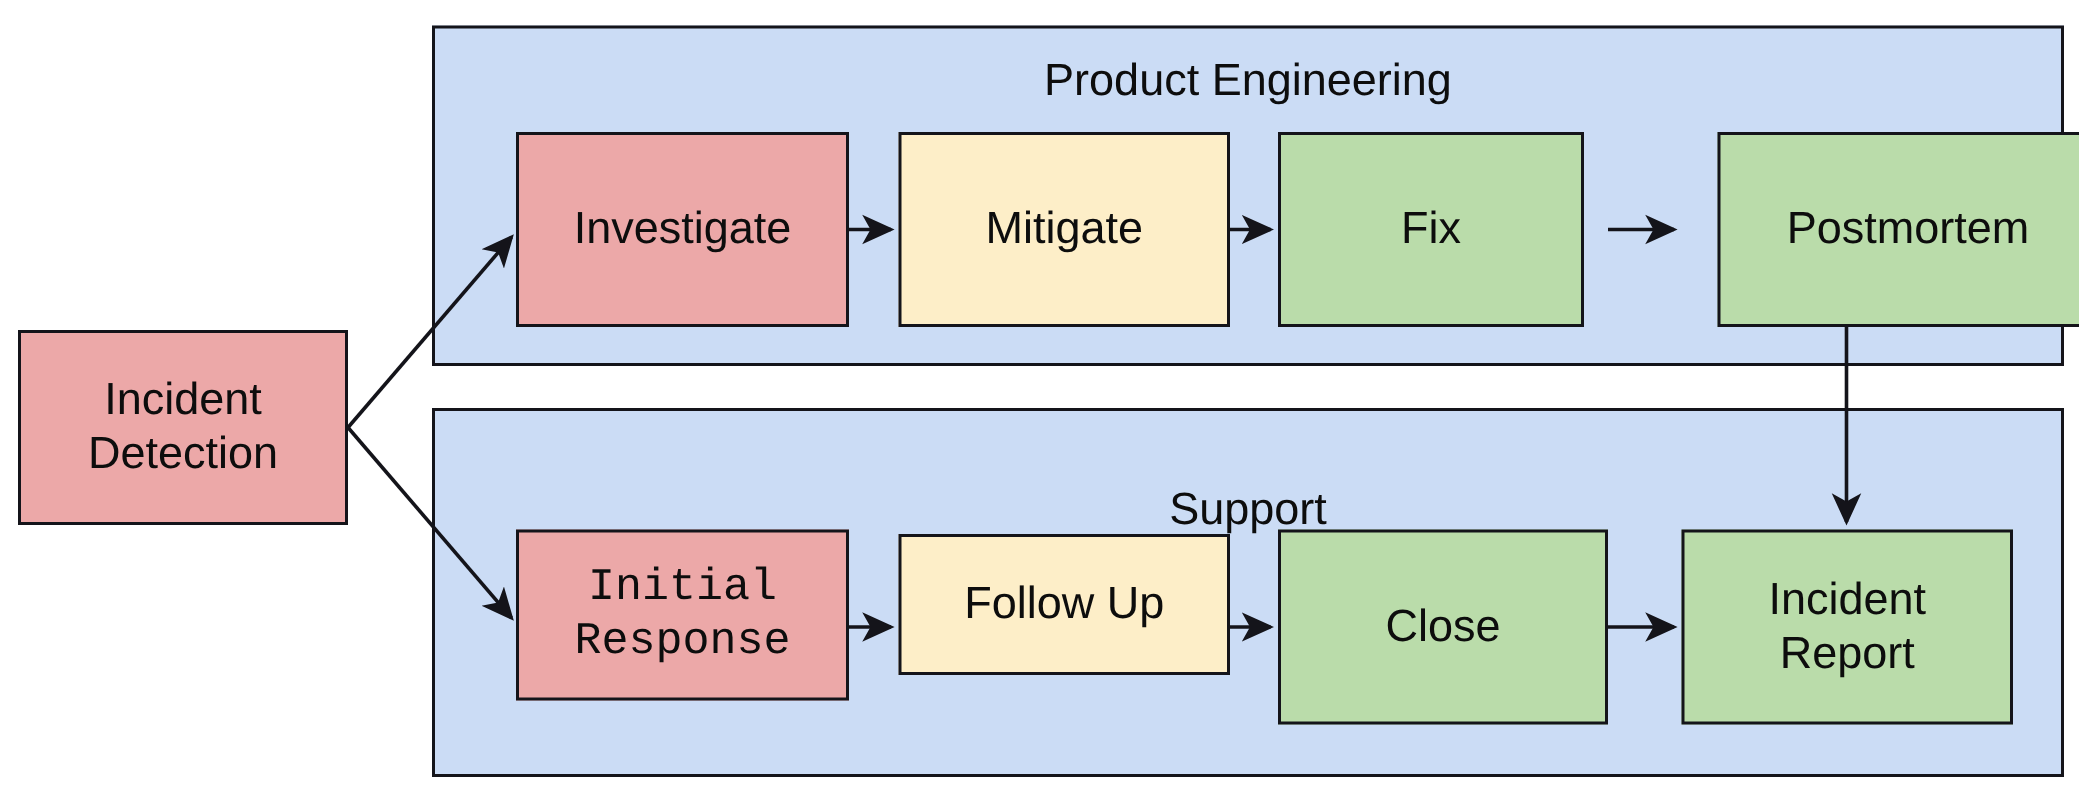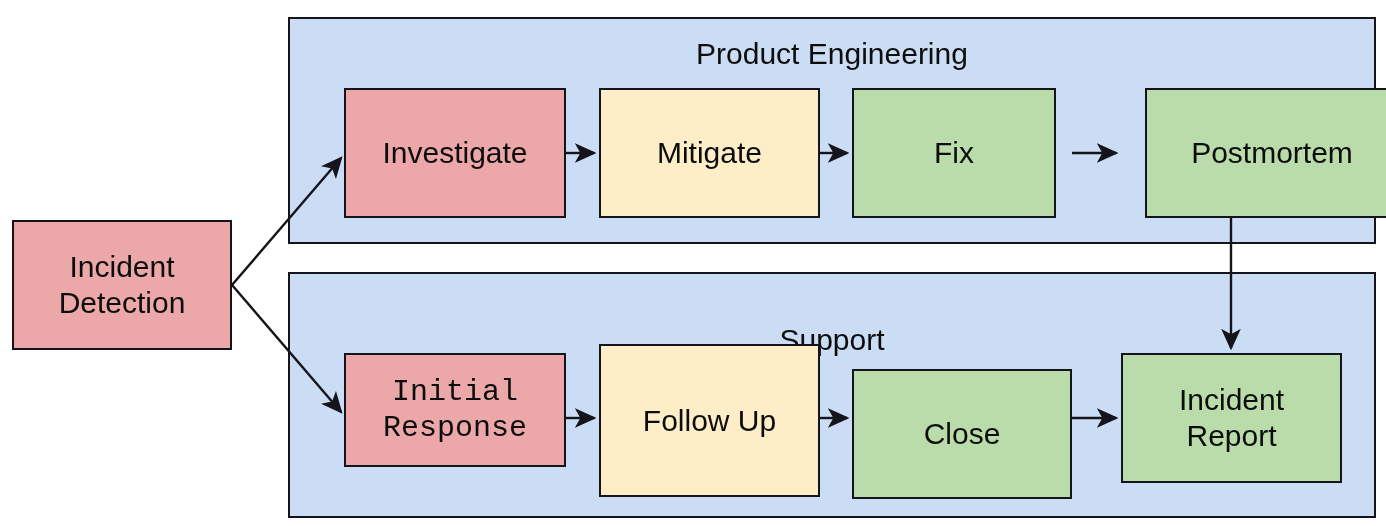--- a/index.html
+++ b/index.html
@@ -73,22 +73,22 @@
   <div class="node red" id="node-start" style="left: 12px; top: 220px; width: 220px; height: 130px;">Incident
 Detection</div>
 
   <div class="node yellow" id="n-0-1" style="left: 599px; top: 88px; width: 221px; height: 130px;">Mitigate</div>
   <div class="node red" id="n-0-0" style="left: 344px; top: 88px; width: 222px; height: 130px;">Investigate</div>
   <div class="node green" id="n-0-2" style="left: 852px; top: 88px; width: 204px; height: 130px;">Fix</div>
   <div class="node green" id="n-0-3" style="left: 1121px; top: 88px; width: 254px; height: 130px; margin-left: 24px;">Postmortem</div>
 
   <div class="node red" id="n-1-0" style="left: 344px; top: 353px; width: 222px; height: 114px; font-family: Liberation Mono, monospace;">Initial
 Response</div>
-  <div class="node yellow" id="n-1-1" style="left: 599px; top: 344px; width: 221px; height: 153px;">Follow Up</div>
-  <div class="node green" id="n-1-2" style="left: 852px; top: 353px; width: 220px; height: 130px; margin-top: 16px;">Close</div>
+  <div class="node yellow" id="n-1-1" style="left: 599px; top: 356px; width: 221px; height: 94px;">Follow Up</div>
+  <div class="node green" id="n-1-2" style="left: 852px; top: 353px; width: 220px; height: 130px;">Close</div>
   <div class="node green" id="n-1-3" style="left: 1121px; top: 353px; width: 221px; height: 130px;">Incident
 Report</div>
 
   <svg class="edges" viewBox="0 0 1386 526">
     <defs>
       <marker id="arrowhead" markerWidth="9" markerHeight="9" refX="8" refY="4.5" orient="auto" markerUnits="strokeWidth">
         <path d="M 0 0.4 L 9 4.5 L 0 8.6 L 2.3 4.5 Z" fill="#14141a"></path>
       </marker>
     </defs>
     <g id="edge-paths" fill="none" stroke="#14141a" stroke-width="2.4">

